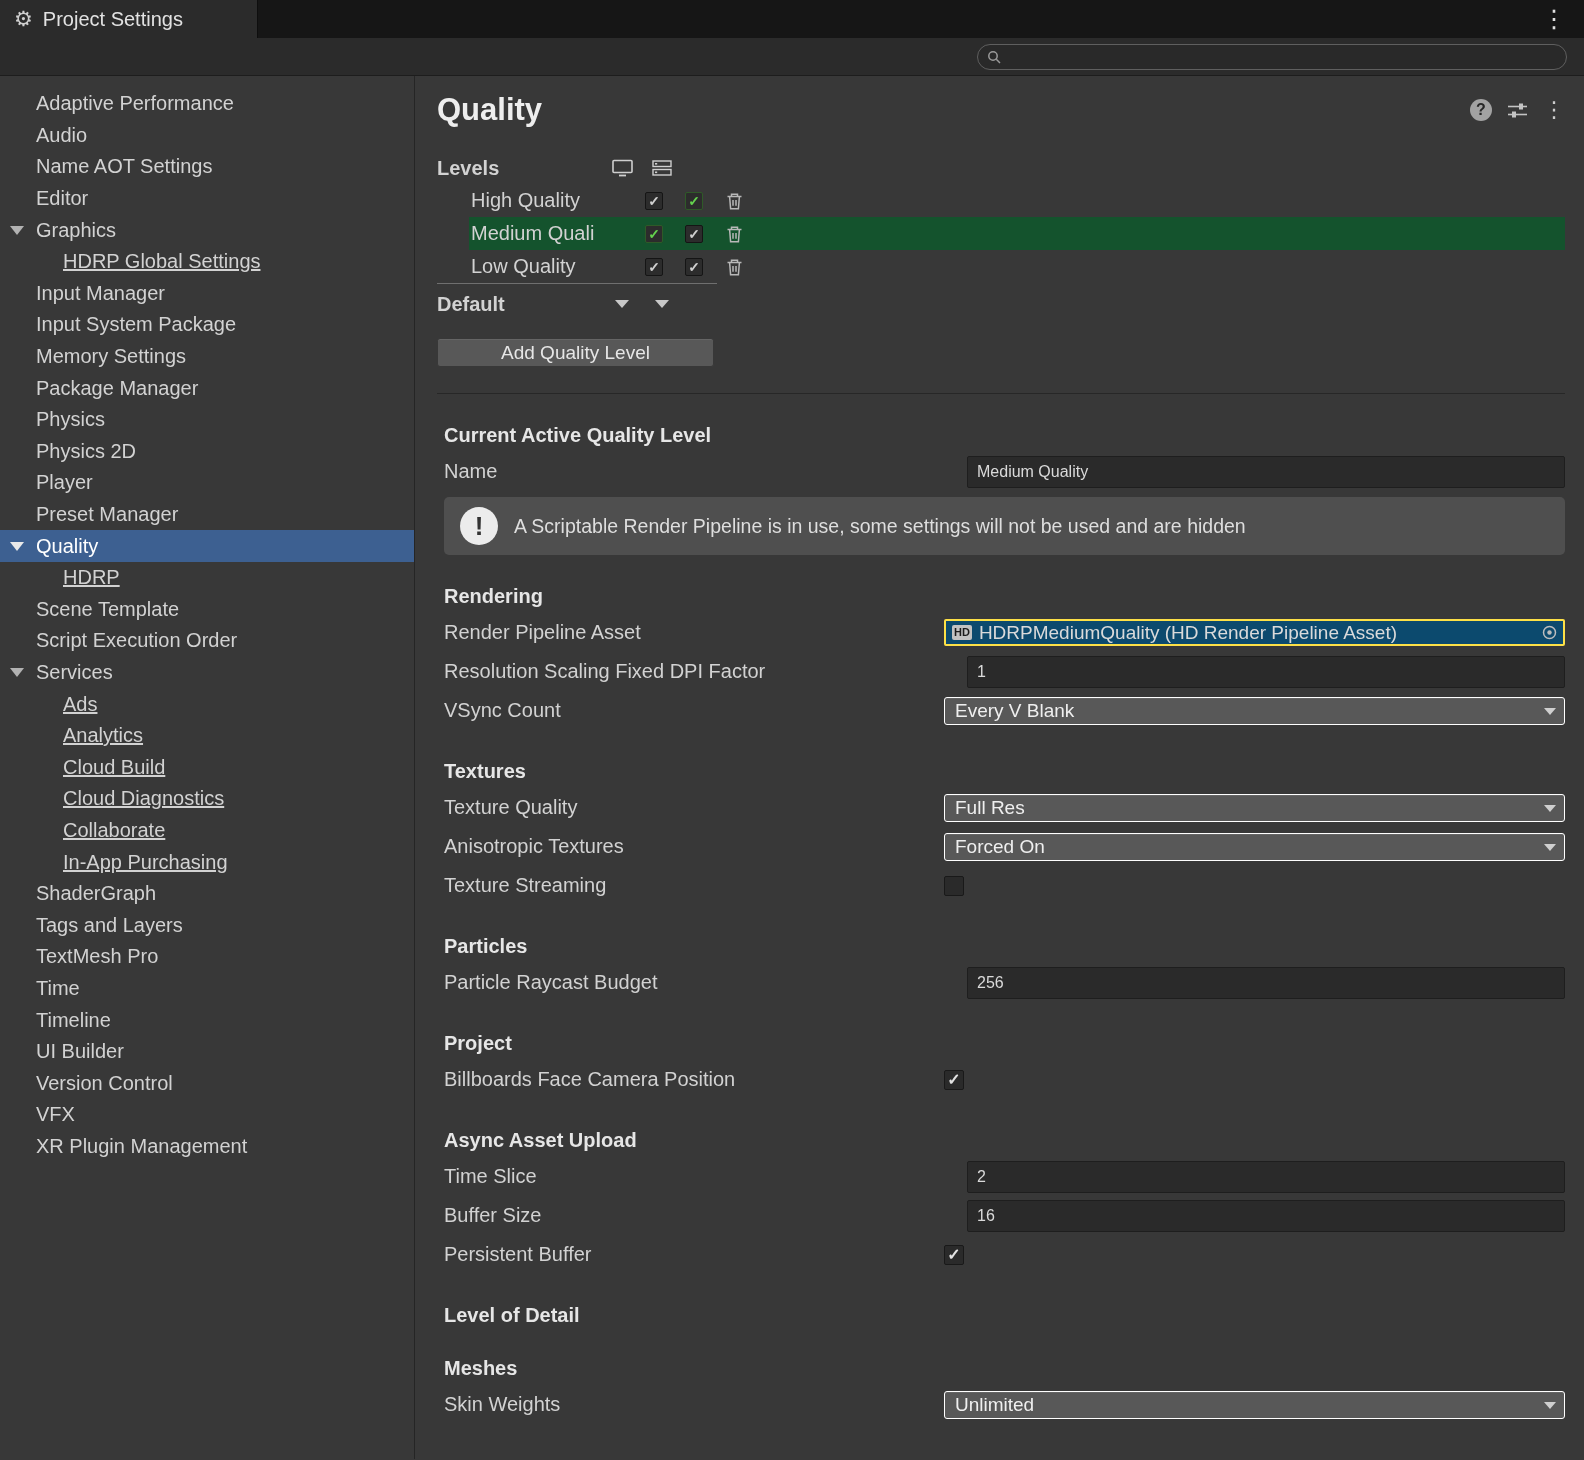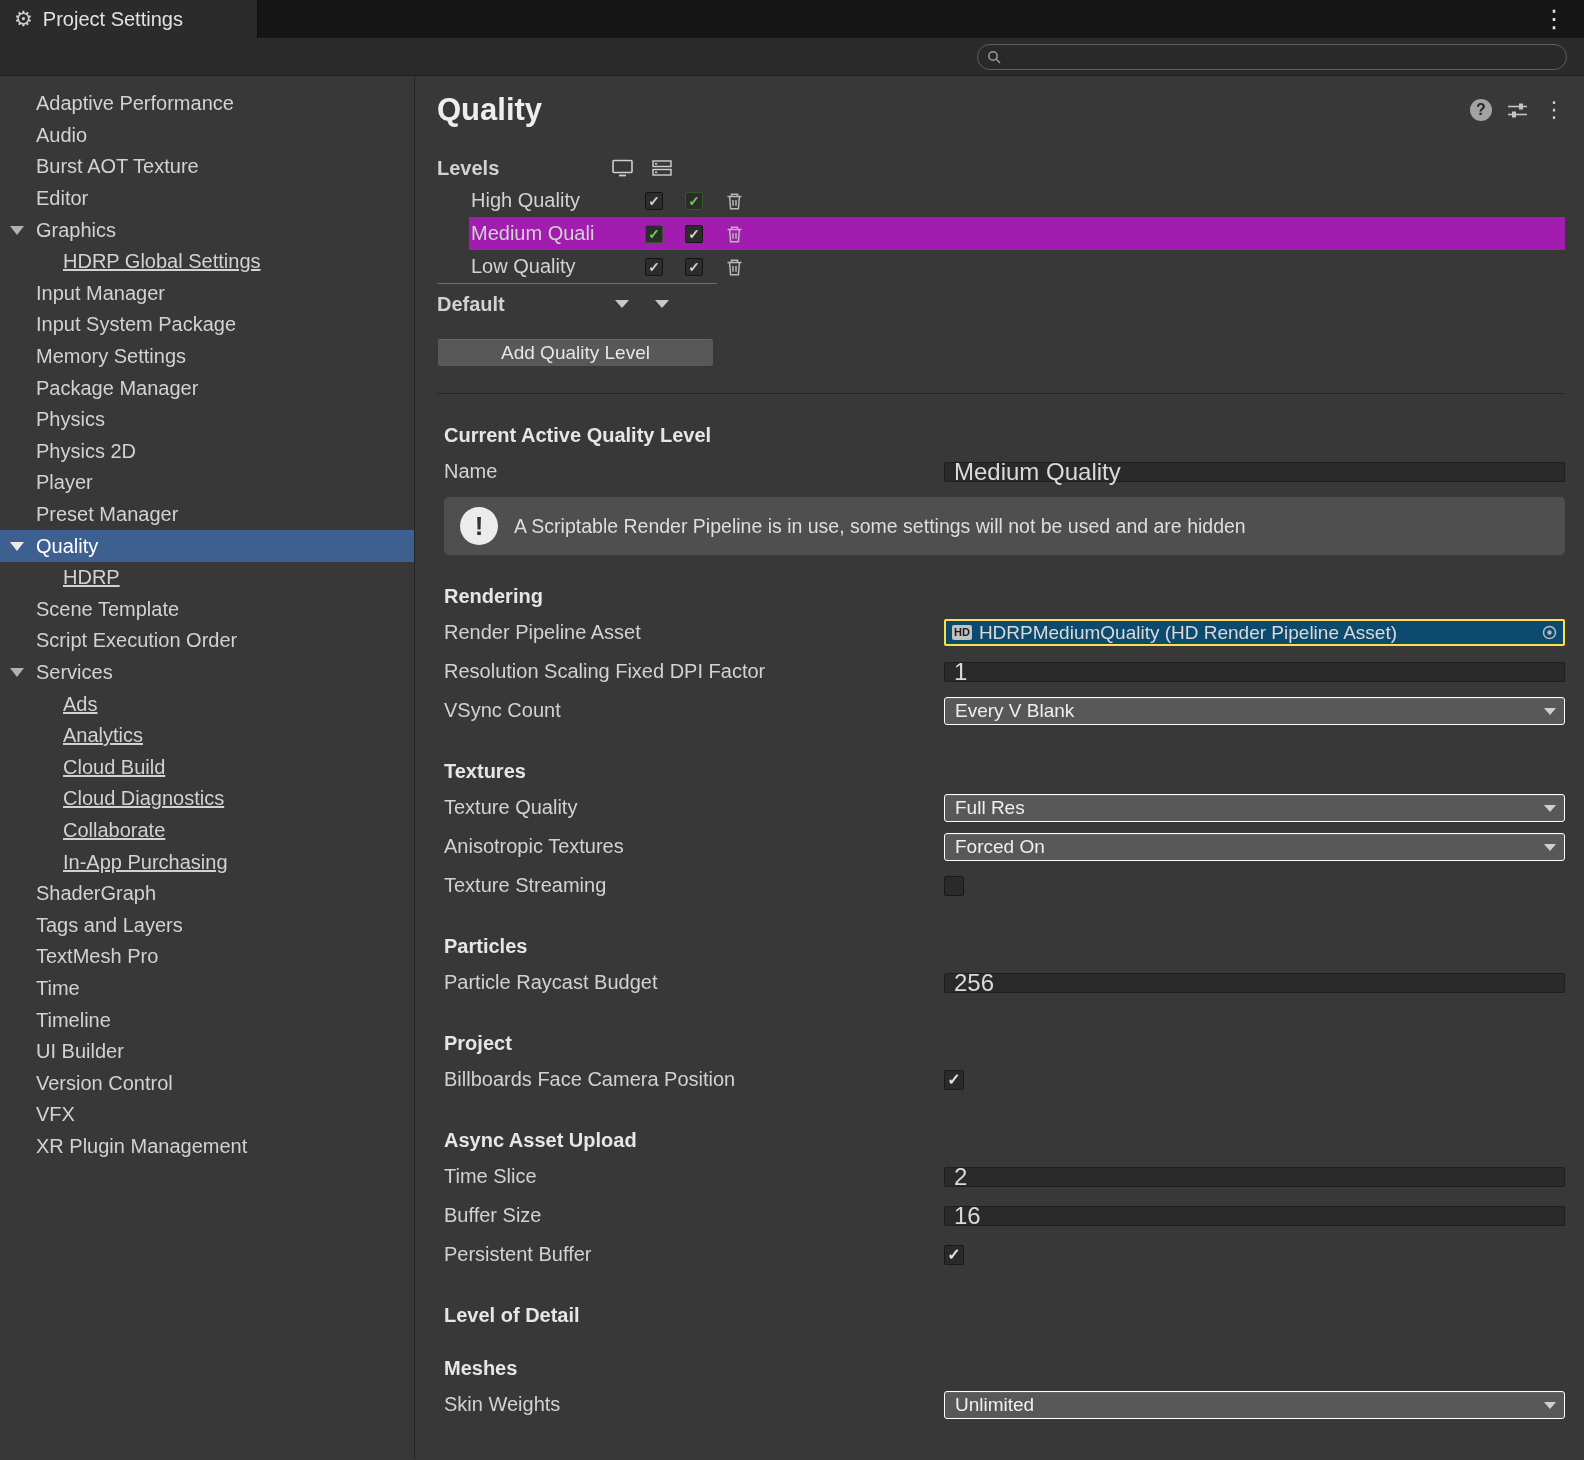--- a/index.html
+++ b/index.html
@@ -35,38 +35,38 @@
   .help-circle { width:22px; height:22px; border-radius:50%; background:#a2a2a2; color:#262626; font-size:16px; font-weight:bold; display:flex; align-items:center; justify-content:center; cursor:pointer; }
   .hdr-kebab { font-size:22px; color:#cccccc; cursor:pointer; }
 
   
   .levels-block { margin-top:24px; }
   .lv-grid { display:grid; grid-template-columns:165px 40px 40px 40px; align-items:center; }
   .lv-header { height:32px; }
   .lv-label { font-weight:bold; font-size:20px; }
   .col-icon { display:flex; justify-content:center; cursor:pointer; }
   .level-row { height:33px; cursor:pointer;margin-left:32px; }
-  .level-row.selected { background:#a21caf; }
+  .level-row.selected { background:#14532d; }
   .level-name { font-size:20px; overflow:hidden; white-space:nowrap; padding-left:2px; }
   .cb { width:18px; height:18px; margin:0 auto; background:#2c2c2c; border:1px solid #151515; border-radius:2px; display:flex; align-items:center; justify-content:center; font-size:14px; font-weight:bold; color:#d0d0d0; cursor:pointer; }
   .cb.green { color:#64d34e; border-color:#2f5a28; }
   .trash-btn { display:flex; justify-content:center; cursor:pointer; }
   .lv-underline { width:280px; border-bottom:1px solid #6f6f6f; }
   .default-row { height:40px; }
   .default-label { font-weight:bold; font-size:20px; }
   .dd-tri { width:0; height:0; border-left:7px solid transparent; border-right:7px solid transparent; border-top:8px solid #c8c8c8; margin:0 auto; cursor:pointer; }
   .add-btn { display:block; margin-top:14px; width:277px; height:29px; background:#585858; border:1px solid #383838; border-radius:3px; box-shadow:inset 0 1px 0 rgba(255,255,255,0.08); color:#e6e6e6; font-size:19px; font-family:inherit; cursor:pointer; }
   .divider { margin-top:26px; border-bottom:1px solid #272727; }
 
   
   .section-title { margin-top:30px; margin-bottom:5px; padding-left:7px; font-size:20px; font-weight:bold; color:#e6e6e6; }
   .srow { display:flex; align-items:center; min-height:39px; }
   .srow .lbl { flex:0 0 507px; padding-left:7px; font-size:20px; color:#d2d2d2; }
   .field { flex:1; display:flex; align-items:center; }
-  .textfield { width:100%; height:20px; background:#2a2a2a; border:1px solid #1e1e1e; border-radius:2px; color:#dadada; font-size:24px; padding:0 9px; display:flex; align-items:center; cursor:text; }
+  .textfield { width:100%; height:32px; background:#2a2a2a; border:1px solid #1e1e1e; border-radius:2px; color:#dadada; font-size:16px; padding:0 9px; display:flex; align-items:center; cursor:text;margin-left:23px; }
   .dropdown { width:100%; height:28px; background:#585858; border:1px solid #ffffff; border-radius:3px; box-shadow:inset 0 1px 0 rgba(255,255,255,0.08); color:#efefef; font-size:19px; padding:0 28px 0 10px; display:flex; align-items:center; position:relative; cursor:pointer; }
   .dropdown .arrow { position:absolute; right:8px; top:10px; width:0; height:0; border-left:6px solid transparent; border-right:6px solid transparent; border-top:7px solid #cfcfcf; }
   .checkbox { width:20px; height:20px; background:#2a2a2a; border:1px solid #191919; border-radius:2px; display:flex; align-items:center; justify-content:center; color:#e2e2e2; font-size:16px; font-weight:bold; cursor:pointer; }
   .objectfield { width:100%; height:27px; background:#0c4a6e; border:2px solid #fde047; border-radius:2px; display:flex; align-items:center; padding:0 5px 0 6px; color:#dadada; font-size:19px; cursor:pointer; }
   .hd-badge { flex:none; background:#c2c2c2; color:#1c1c1c; font-size:11px; font-weight:bold; line-height:1; padding:2px 2px; border-radius:2px; margin-right:7px; }
   .obj-text { white-space:nowrap; overflow:hidden; }
   .picker { margin-left:auto; flex:none; cursor:pointer; }
 
   .infobox { margin-left:7px; margin-top:6px; height:58px; background:#4f4f4f; border-radius:5px; display:flex; align-items:center; padding:0 16px; gap:16px; }
   .info-circle { flex:none; width:38px; height:38px; border-radius:50%; background:#ececec; color:#333333; font-size:26px; font-weight:bold; display:flex; align-items:center; justify-content:center; }
@@ -98,21 +98,21 @@
 <div class="content">
 
   <nav class="sidebar">
       <div class="sb-item indent1">
         <span>Adaptive Performance</span>
       </div>
       <div class="sb-item indent1">
         <span>Audio</span>
       </div>
       <div class="sb-item indent1">
-        <span>Burst AOT Texture</span>
+        <span>Name AOT Settings</span>
       </div>
       <div class="sb-item indent1">
         <span>Editor</span>
       </div>
       <div class="sb-item indent1">
         <span class="foldout"></span>
         <span>Graphics</span>
       </div>
       <div class="sb-item indent2">
         <span>HDRP Global Settings</span>

